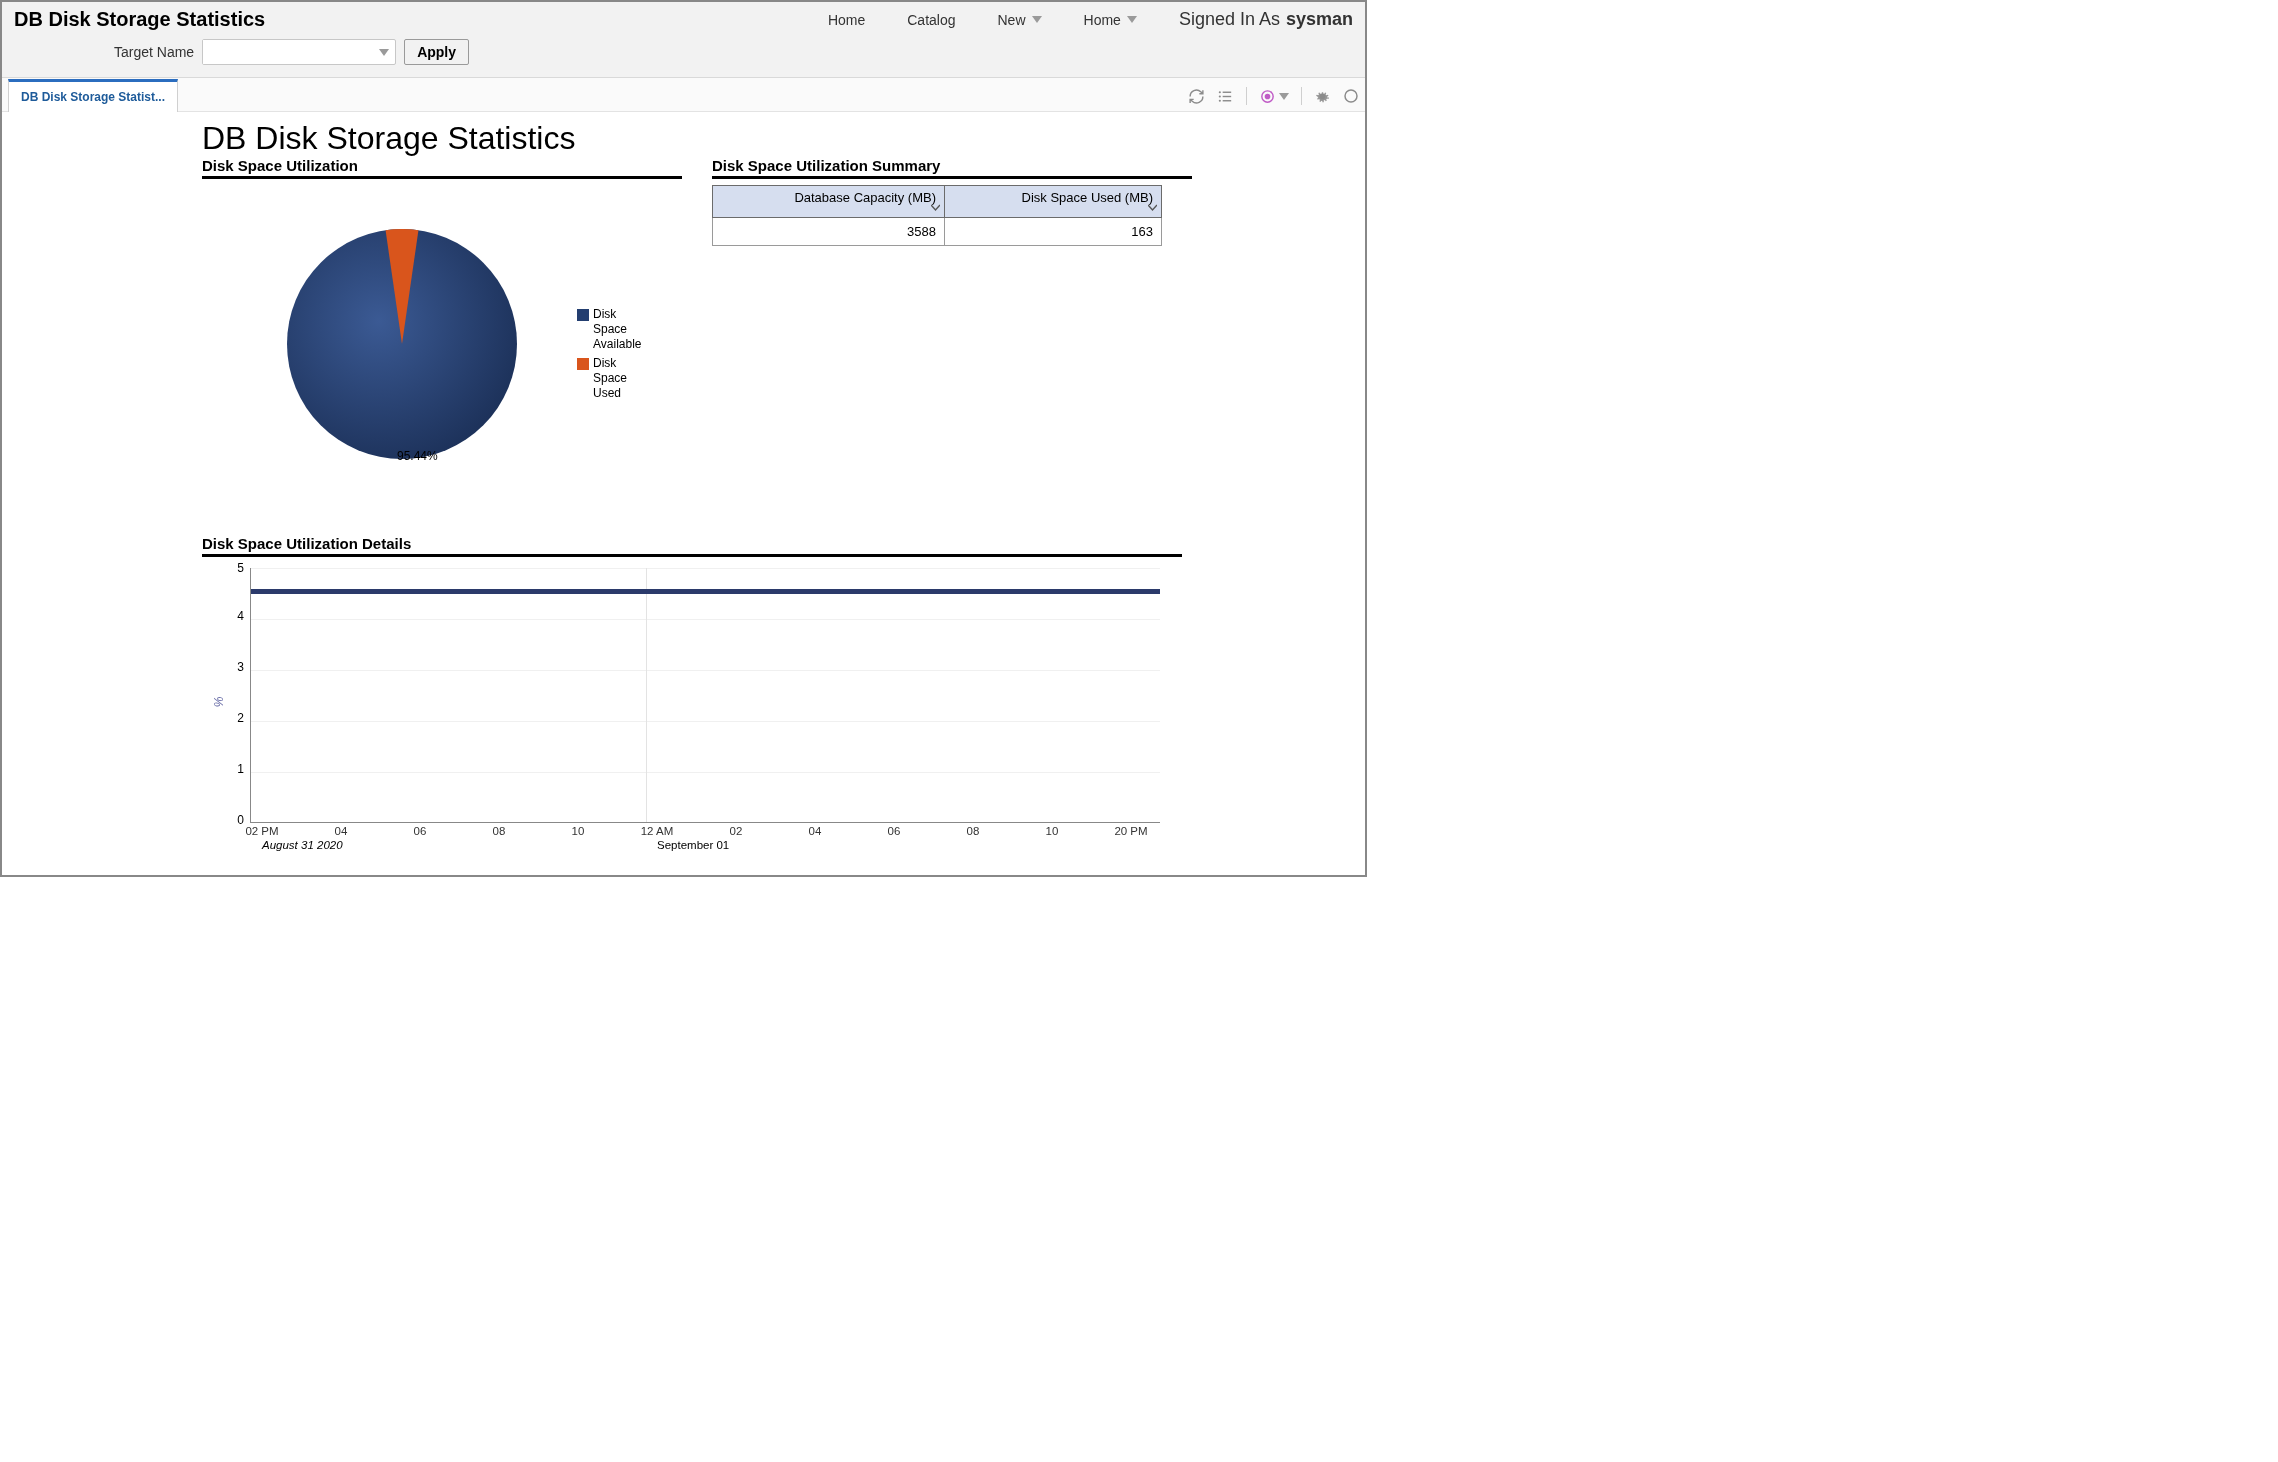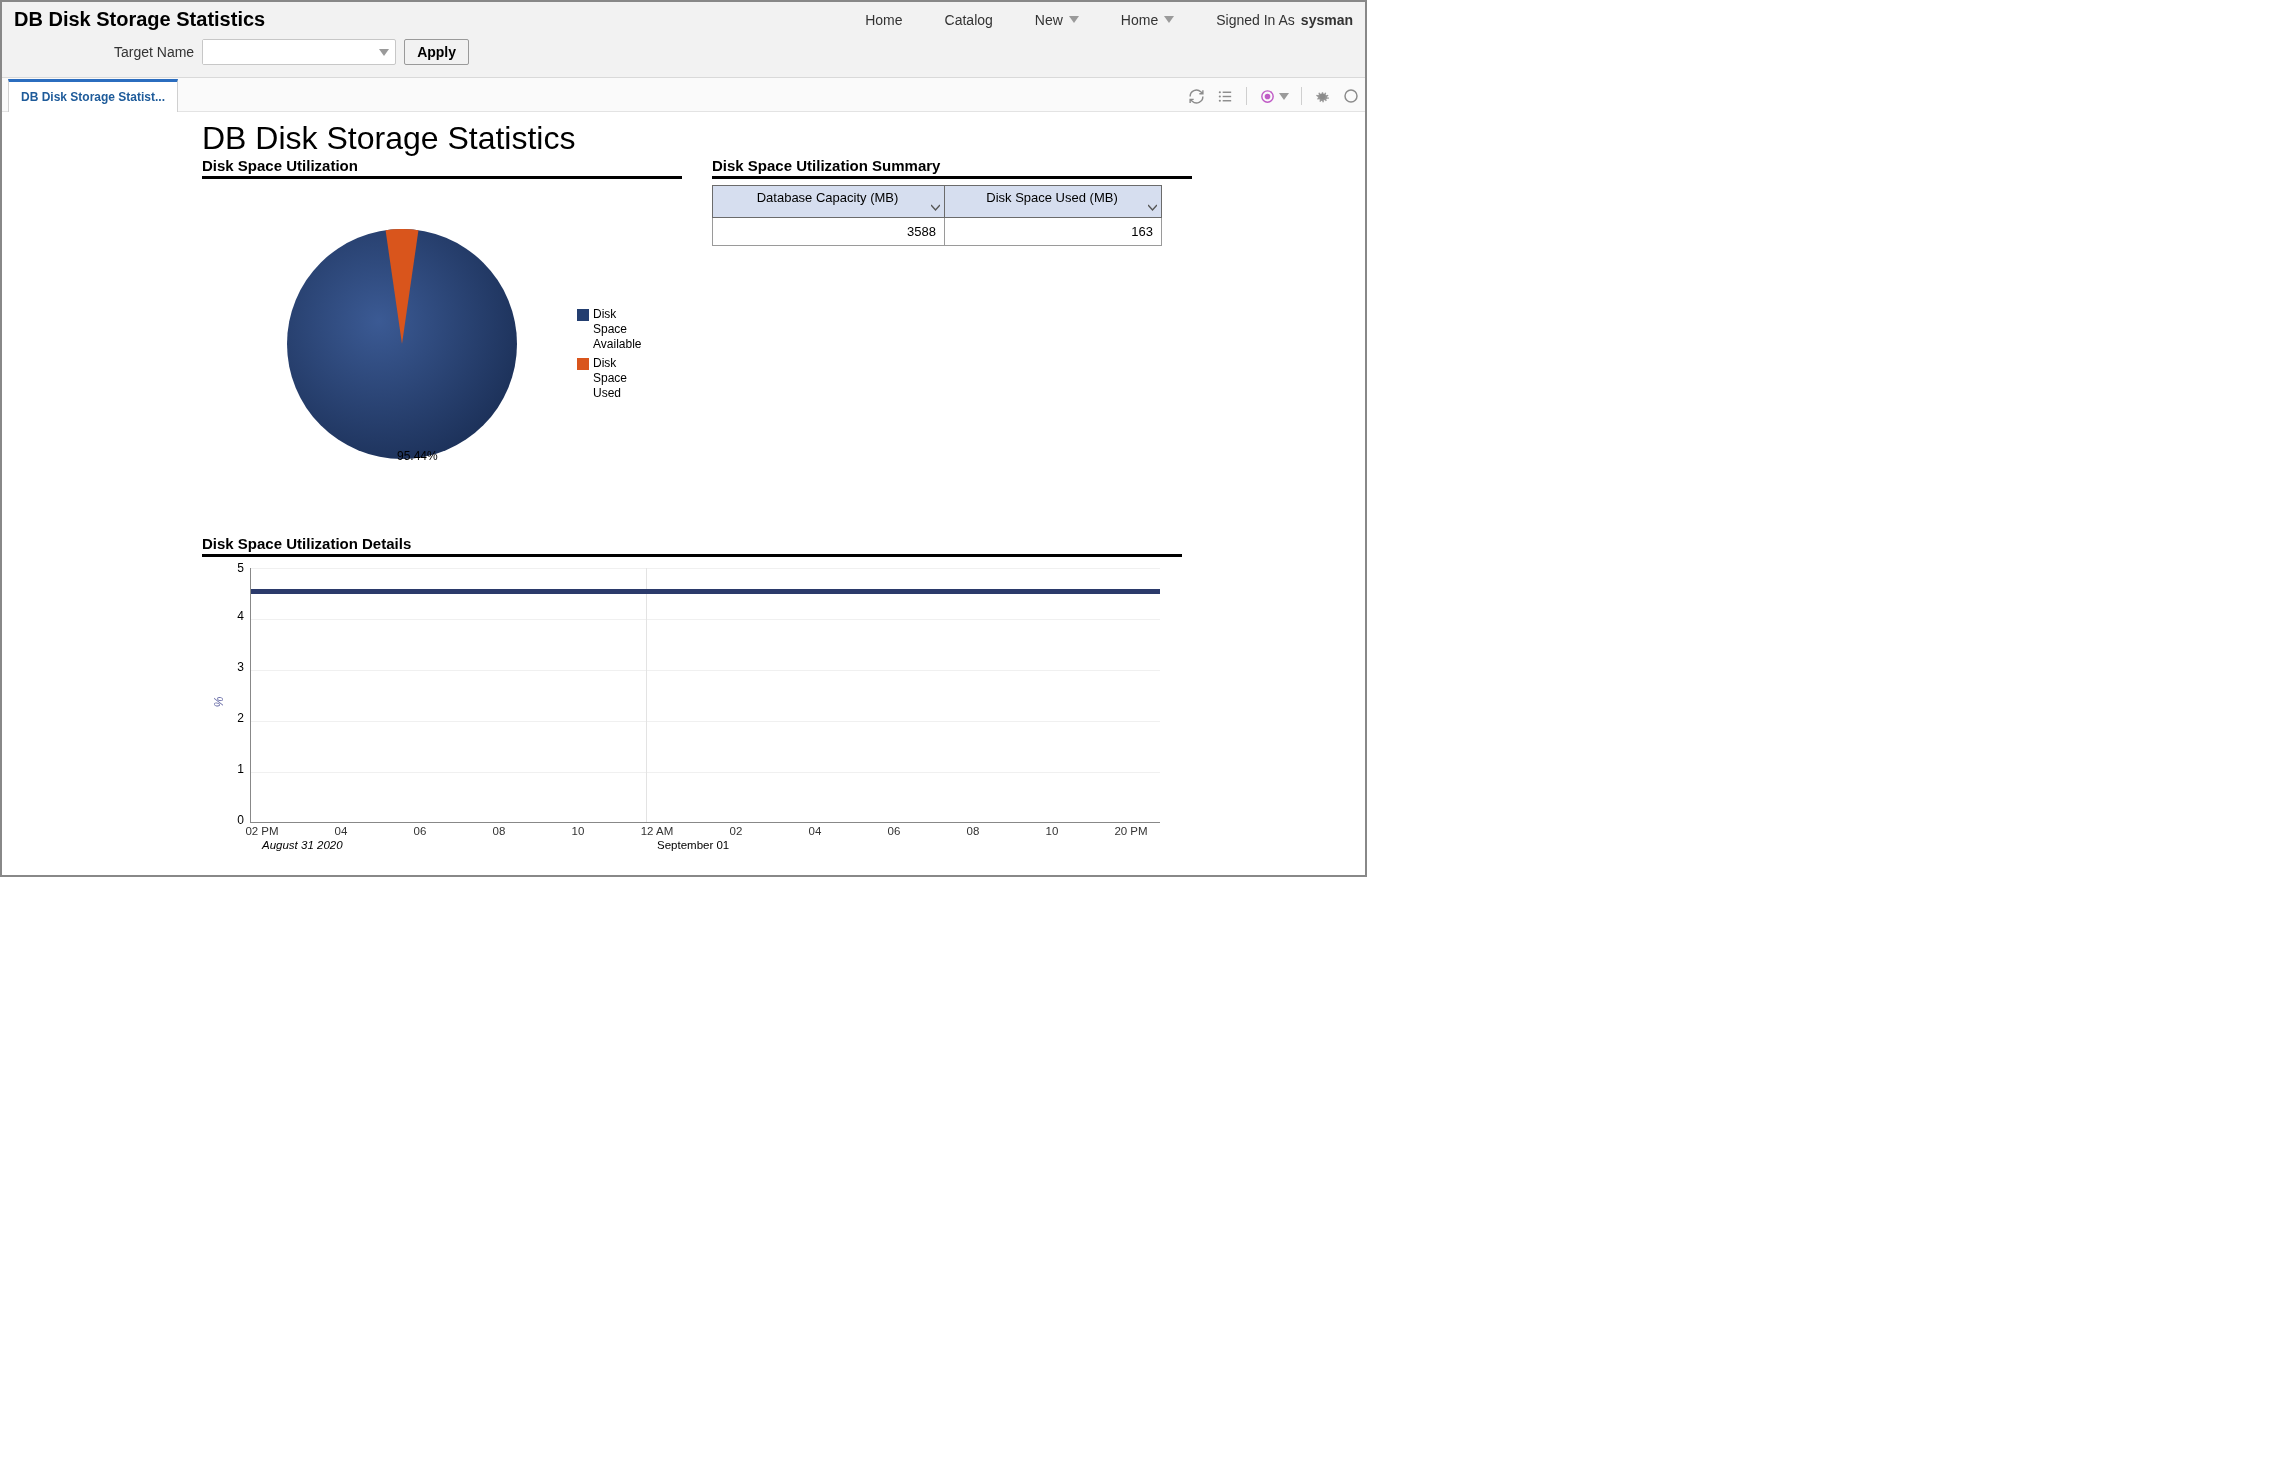--- a/index.html
+++ b/index.html
@@ -5,21 +5,21 @@
   * { box-sizing: border-box; }
   html, body { margin: 0; padding: 0; width: 1367px; height: 877px; background: #fff; font-family: Arial, Helvetica, sans-serif; color: #000; }
   .frame { border: 2px solid #888; width: 1367px; height: 877px; position: relative; overflow: hidden; }
   
   .banner { background: #f2f2f2; border-bottom: 1px solid #d9d9d9; padding: 6px 12px 4px 12px; }
   .banner-row1 { display: flex; align-items: center; justify-content: space-between; }
   .app-title { font-weight: 700; font-size: 20px; }
   .nav { display: flex; align-items: center; gap: 42px; font-size: 14px; color: #333; }
   .nav .item { cursor: pointer; display: inline-flex; align-items: center; gap: 6px; }
   .tri { width: 0; height: 0; border-left: 5px solid transparent; border-right: 5px solid transparent; border-top: 7px solid #9a9a9a; display: inline-block; }
-  .signed { font-size: 14px; }
+  .signed { font-size: 18px; }
   .signed b { font-weight: 700; margin-left: 6px; }
   .banner-row2 { display: flex; align-items: center; padding: 8px 0 8px 100px; gap: 8px; }
   .label { font-size: 14px; color: #333; }
   .target-input-wrap { display: inline-flex; align-items: center; border: 1px solid #c7c7c7; background: #fff; border-radius: 2px; }
   .target-input { border: none; outline: none; height: 24px; width: 170px; padding: 2px 6px; font-size: 13px; color: #bbb; }
   .dropdown-btn { width: 22px; height: 24px; display: inline-flex; align-items: center; justify-content: center; cursor: pointer; }
   .apply-btn { border: 1px solid #9a9a9a; background: #f2f2f2; padding: 4px 12px; font-size: 14px; font-weight: 700; border-radius: 2px; cursor: pointer; }
   
   .tabbar { display: flex; justify-content: space-between; align-items: flex-end; border-bottom: 1px solid #e3e3e3; padding: 0 6px 0 6px; height: 34px; background:#fafafa;}
   .tab { position:relative; bottom:-1px; border:1px solid #d0d0d0; border-bottom:none; background:#fff; color:#1e5b9a; font-weight:700; font-size:12px; padding:8px 12px; border-top:3px solid #2b6dbf; cursor:pointer;}
@@ -37,21 +37,21 @@
   
   .pie-wrap { position: relative; height: 310px; }
   .pie-legend { position:absolute; left: 375px; top: 122px; font-size: 12px; line-height: 1.25;}
   .lg-row { display:flex; align-items:flex-start; gap:4px; margin-bottom:4px;}
   .swatch { width:12px; height:12px; margin-top:2px; display:inline-block;}
   .pie-label-top { position:absolute; top:46px; left:175px; font-size:12px;}
   .pie-label-bottom { position:absolute; top:264px; left:195px; font-size:12px;}
   svg.pie { position:absolute; left: 85px; top: 44px; }
   
   table.summary { border-collapse: collapse; width: 450px; font-size: 13px; }
-  table.summary th { background: #d6deef; border: 1px solid #6b6b6b; text-align:center; padding:4px 8px 12px 6px; font-weight:400; position:relative; }
+  table.summary th { background: #d6deef; border: 1px solid #6b6b6b; text-align:right; padding:4px 8px 12px 6px; font-weight:400; position:relative; }
   table.summary th .chev { position:absolute; right:4px; bottom:2px; }
   table.summary td { border: 1px solid #9a9a9a; padding: 6px 8px; text-align: right; }
   
   .details { width: 980px; margin-top: 40px; }
   .details .section-header { margin-bottom: 8px; }
   .chart-details { position:relative; height: 310px; width: 970px; }
   .yaxis-label { position:absolute; left:12px; top:130px; transform: rotate(-90deg); color:#6b6fa8; font-size:12px; font-style: italic; }
   .ytick { position:absolute; left:28px; font-size:12px; text-align:right; width:14px; }
   .xtick { position:absolute; top:260px; font-size:11.5px; color:#333; text-align:center; transform:translateX(-50%); }
   .xsub { position:absolute; top:274px; font-size:11.5px; }

